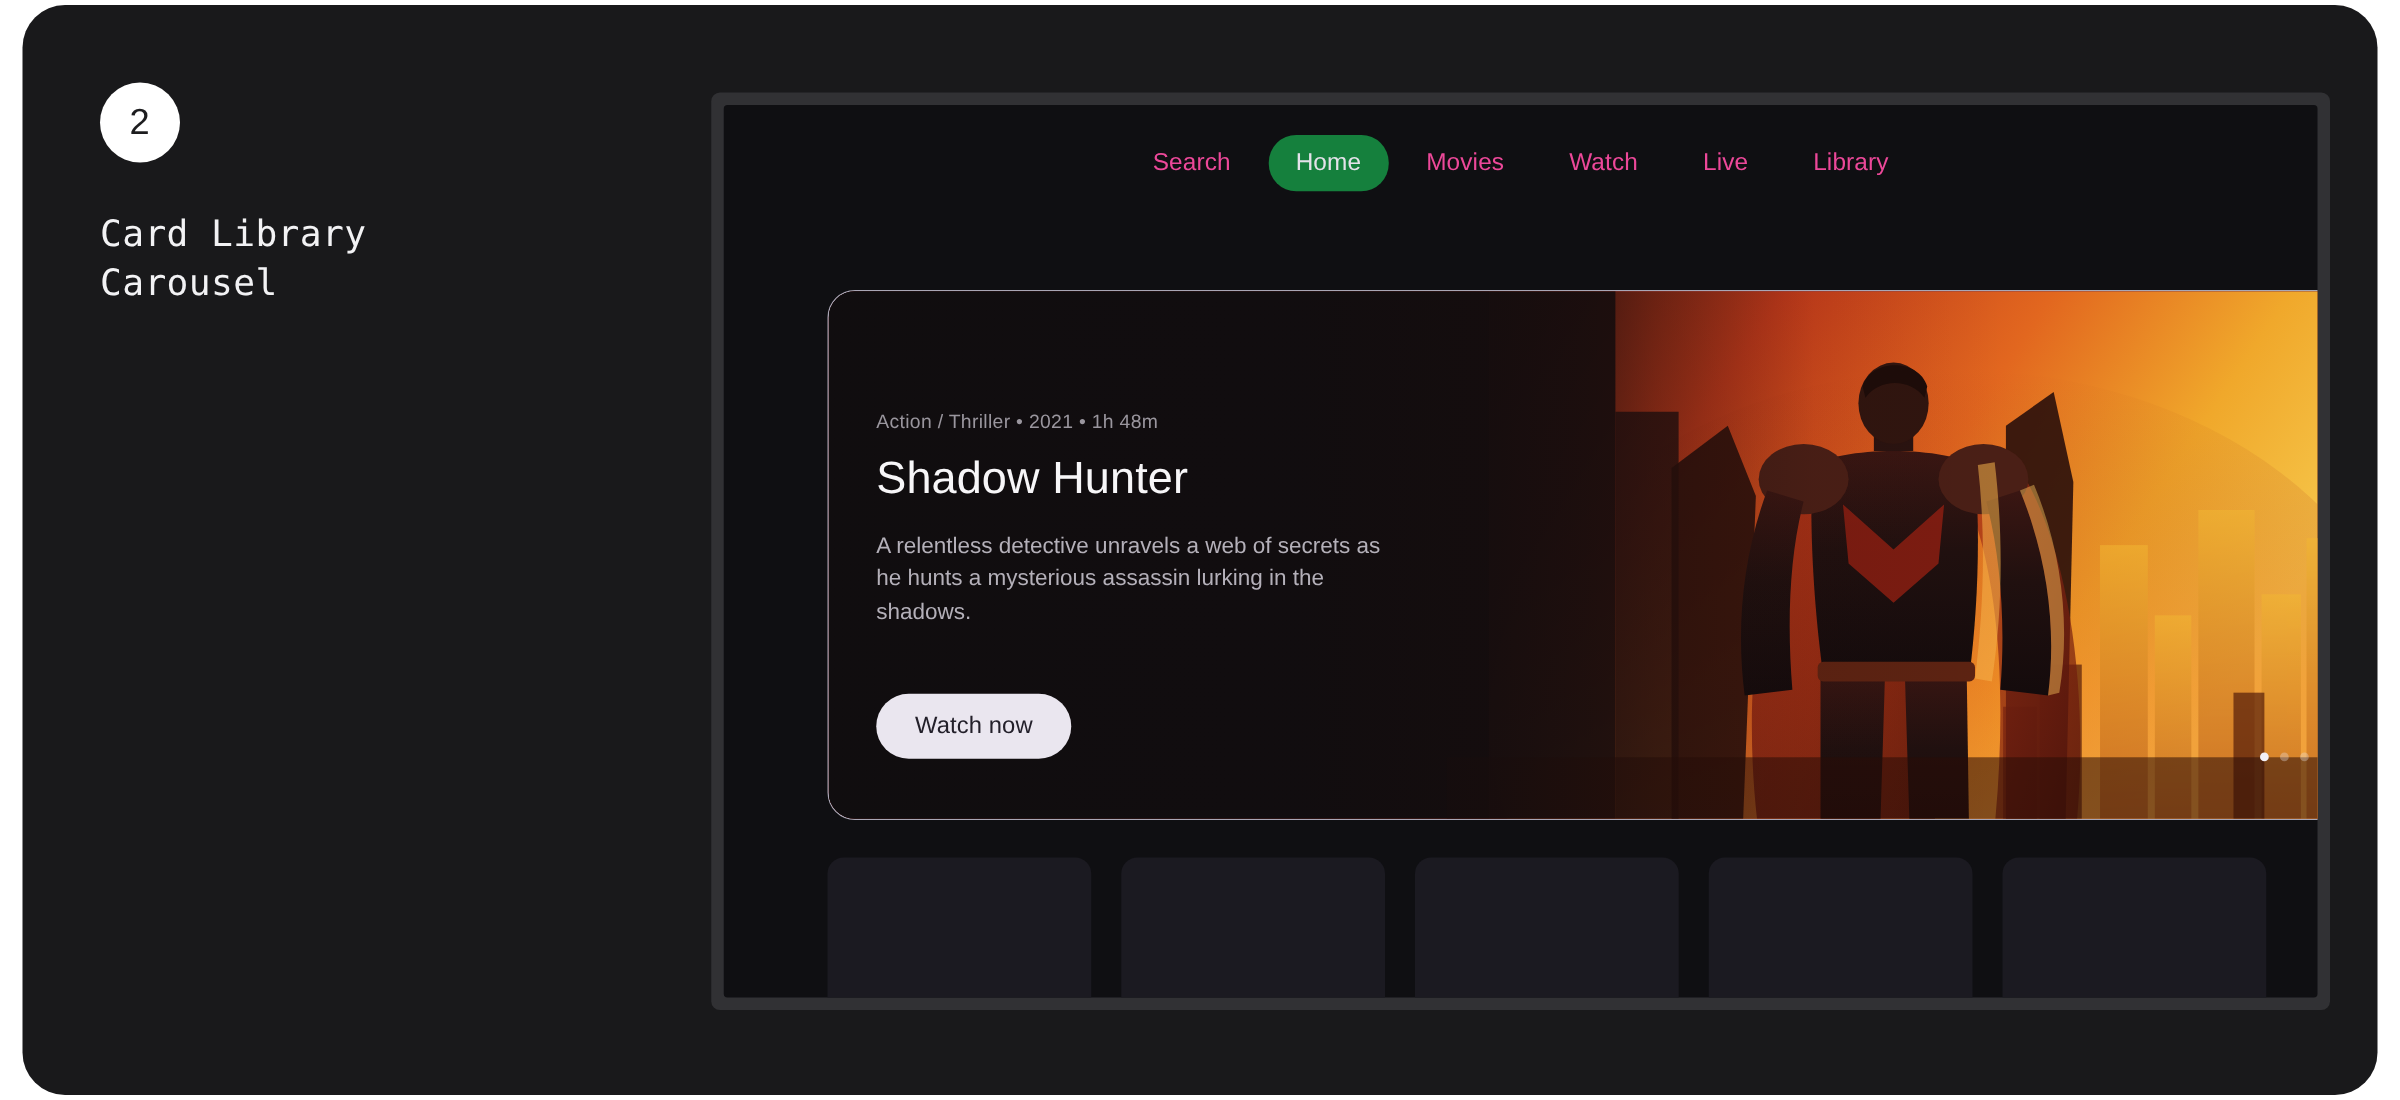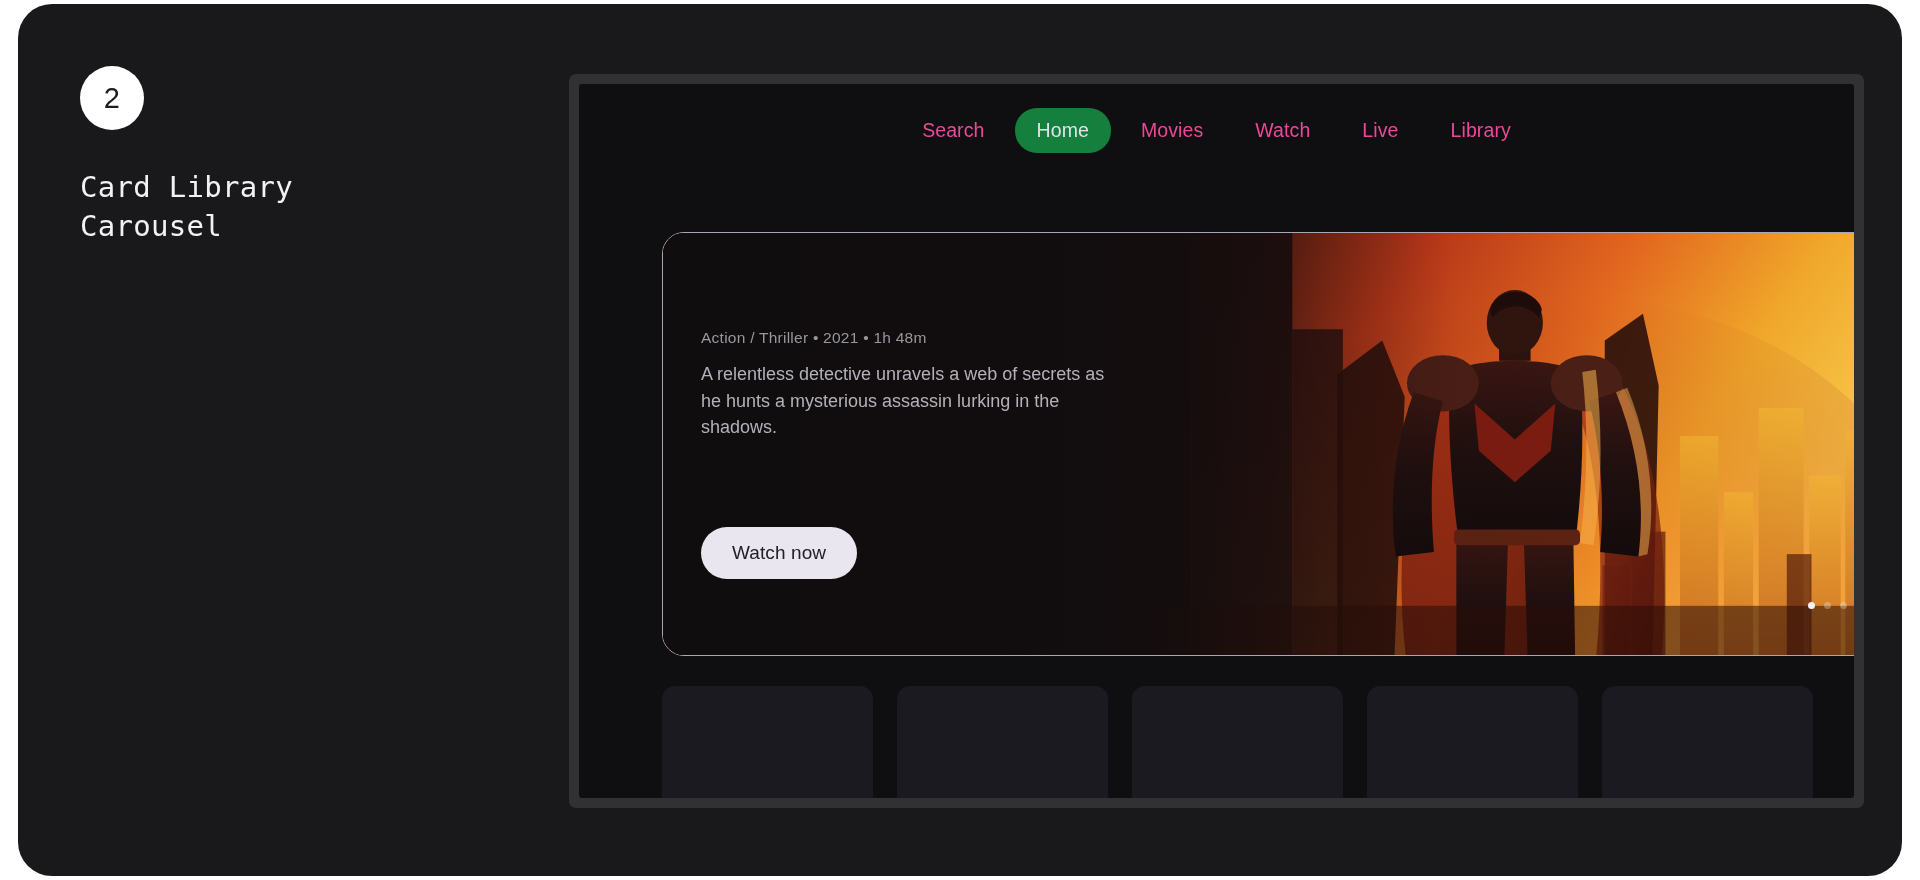--- a/index.html
+++ b/index.html
@@ -168,21 +168,21 @@
     letter-spacing: 0.1px;
     line-height: 1.16;
     margin-bottom: 20px;
   }
 
   .hero-desc {
     font-size: 18px;
     line-height: 1.48;
     color: #b4b0b9;
     width: 420px;
-    margin-bottom: 50px;
+    margin-bottom: 16px;
   }
 
   .watch-btn {
     display: inline-block;
     background: #eae6ef;
     color: #23202a;
     font-size: 19px;
     padding: 15px 31px;
     border-radius: 26px;
     border: none;
@@ -343,20 +343,21 @@
               </g>
 
               <rect x="440" y="356" width="691" height="68" fill="#2a0d07" opacity="0.55"></rect>
             </svg>
           </div>
 
           <div class="hero-shade"></div>
 
           <div class="hero-content">
             <div class="hero-meta">Action / Thriller • 2021 • 1h 48m</div>
+            <div class="hero-title">Shadow Hunter</div>
             <div class="hero-desc">A relentless detective unravels a web of secrets as he hunts a mysterious assassin lurking in the shadows.</div>
             <button class="watch-btn">Watch now</button>
           </div>
 
           <div class="dots">
             <div class="dot active"></div>
             <div class="dot"></div>
             <div class="dot"></div>
             <div class="dot"></div>
             <div class="dot"></div>

